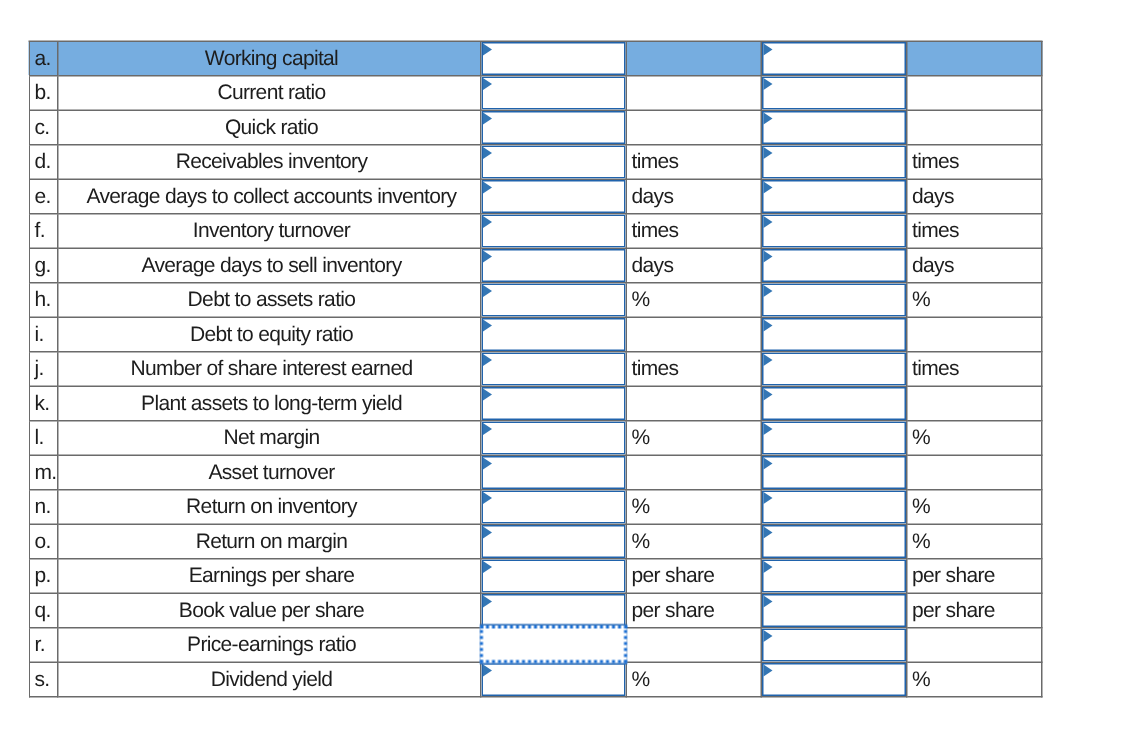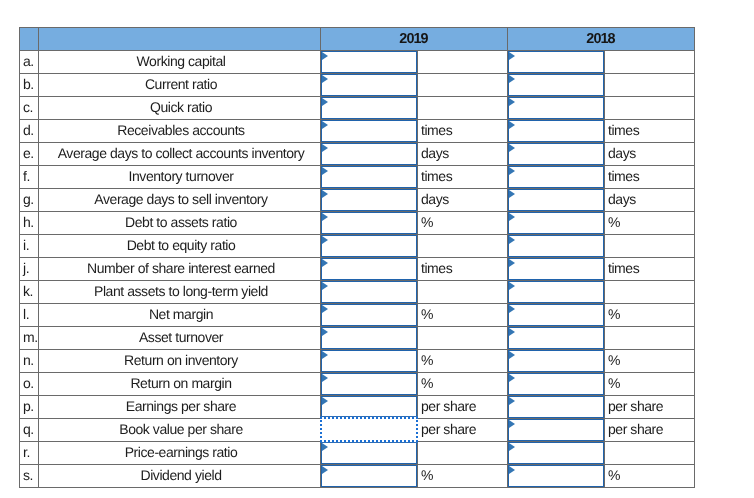--- a/index.html
+++ b/index.html
@@ -35,26 +35,20 @@
   <table>
     <colgroup>
       <col style="width:19px">
         <col style="width:282px">
         <col style="width:97px">
       <col style="width:90px">
         <col style="width:97px">
         <col style="width:90px">
     </colgroup>
     <tbody id="tbody">
-        <tr class="hdr">
-          <td class="c-let"></td>
-          <td class="c-name"></td>
-          <td colspan="2"><span>2019</span></td>
-          <td colspan="2"><span>2018</span></td>
-        </tr>
         <tr>
           <td class="c-let">a.</td>
           <td class="c-name">Working capital</td>
           <td class="c-in c-in-2019">
             <div class="inbox"><span class="tri"></span><span></span></div>
           </td>
           <td class="c-unit"></td>
           <td class="c-in c-in-2018">
             <div class="inbox"><span class="tri"></span><span></span></div>
           </td>
@@ -79,21 +73,21 @@
             <div class="inbox"><span class="tri"></span><span></span></div>
           </td>
           <td class="c-unit"></td>
           <td class="c-in c-in-2018">
             <div class="inbox"><span class="tri"></span><span></span></div>
           </td>
           <td class="c-unit"></td>
         </tr>
         <tr>
           <td class="c-let">d.</td>
-          <td class="c-name">Receivables accounts</td>
+          <td class="c-name">Receivables inventory</td>
           <td class="c-in c-in-2019">
             <div class="inbox"><span class="tri"></span><span></span></div>
           </td>
           <td class="c-unit">times</td>
           <td class="c-in c-in-2018">
             <div class="inbox"><span class="tri"></span><span></span></div>
           </td>
           <td class="c-unit">times</td>
         </tr>
         <tr>

